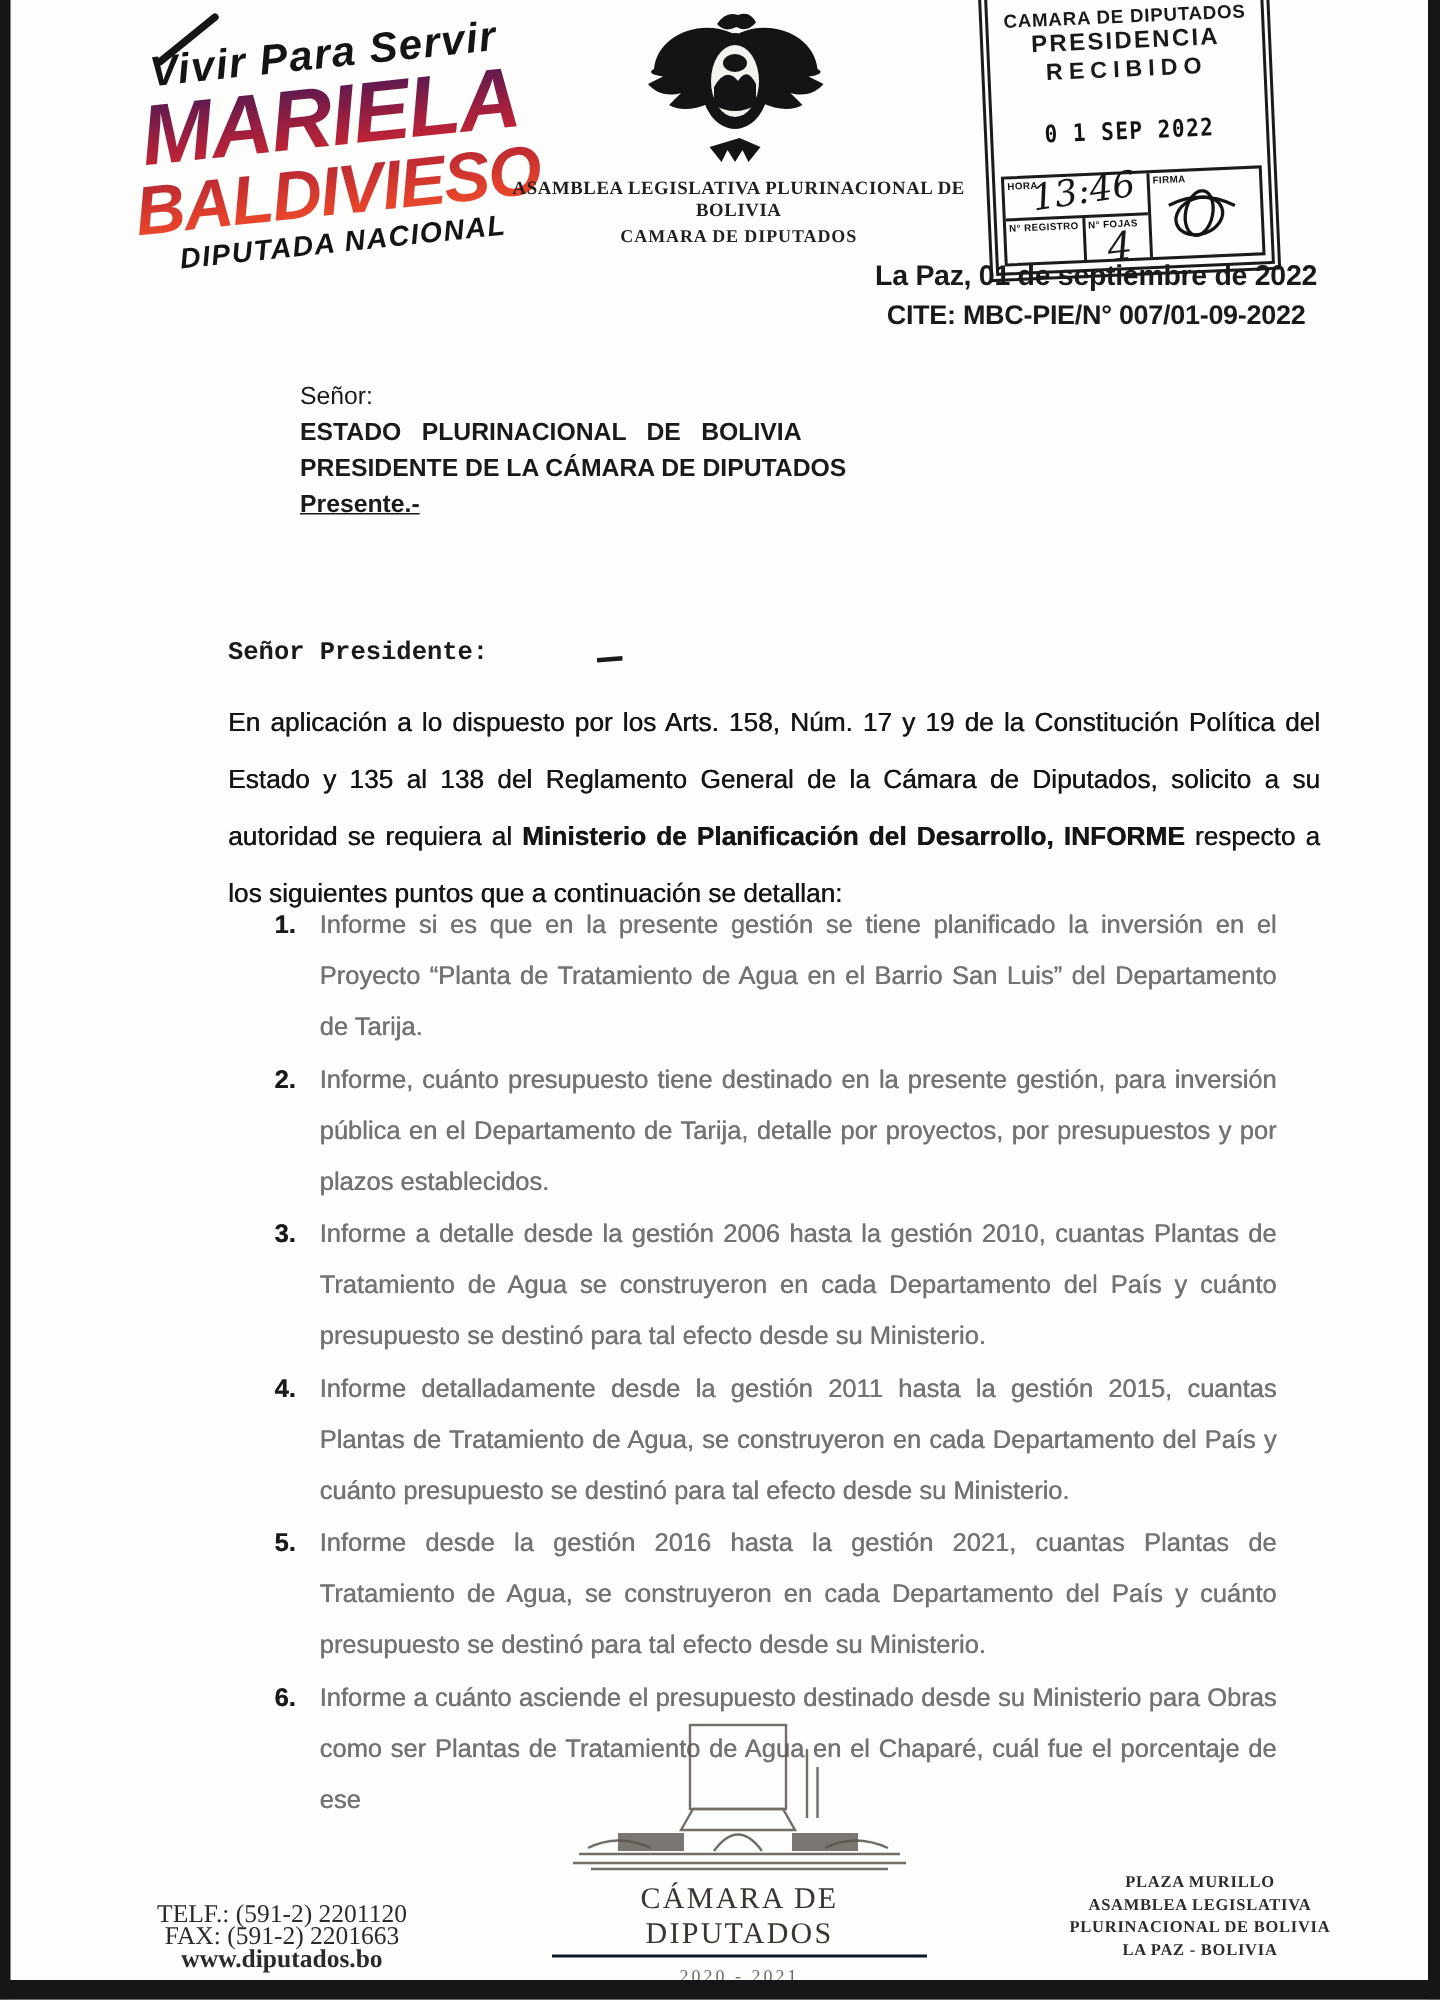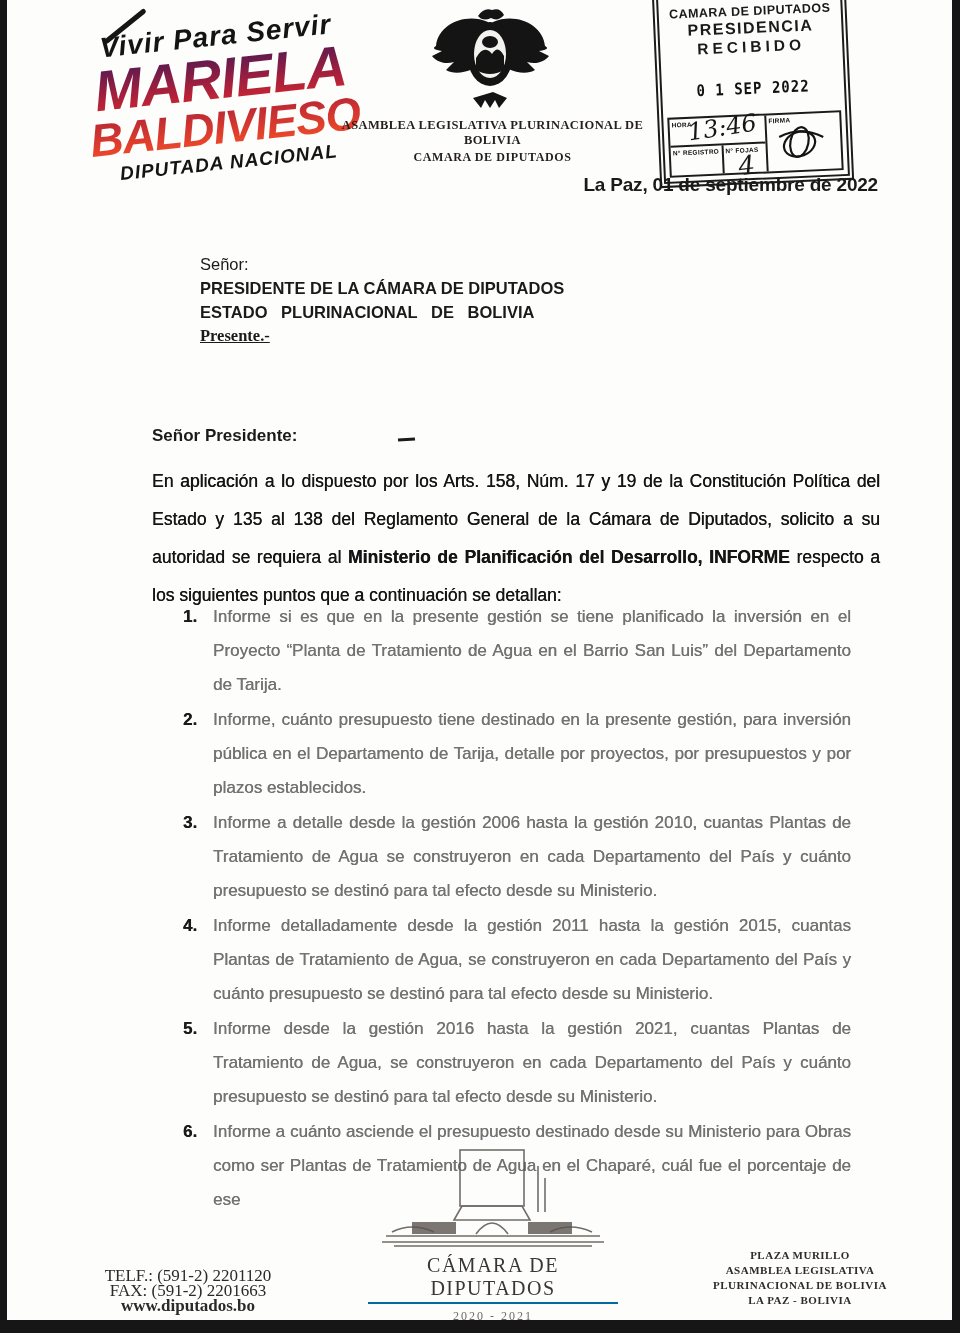--- a/index.html
+++ b/index.html
@@ -56,36 +56,36 @@
 
   
   .dateline{position:absolute;right:82px;top:174px;text-align:center;}
   .dl1{font-size:19px;font-weight:bold;letter-spacing:-.2px;}
   .dl2{font-size:18px;font-weight:bold;margin-top:4px;letter-spacing:-.2px;}
 
   
   .addressee{position:absolute;left:152px;top:252px;font-size:16.5px;line-height:24px;margin-left:48px;}
   .b{font-weight:bold;}
   .esp{word-spacing:9px;}
-  .ul{text-decoration:underline;font-family:Liberation Serif, serif;}
-
-  
-  .salutation{position:absolute;left:152px;top:426px;font-size:17px;font-weight:bold;}
+  .ul{text-decoration:underline;}
+
+  
+  .salutation{position:absolute;left:152px;top:426px;font-size:17px;font-weight:bold;font-family:Liberation Mono, monospace;}
   .pen-dash{position:absolute;left:398px;top:438px;width:17px;height:3px;background:#1b1b1b;transform:rotate(-4deg);}
   .paragraph{position:absolute;left:152px;top:444px;width:728px;font-size:17.5px;line-height:38px;
     text-align:justify;color:#151515;text-shadow:.3px 0 0 currentColor;}
   .points{position:absolute;left:183px;top:600px;width:668px;list-style:none;margin:0;padding:0;}
   .point{display:flex;margin-bottom:1px;}
   .pnum{width:30px;flex:none;font-size:17px;line-height:34px;font-weight:bold;text-shadow:.2px 0 0 currentColor;}
   .ptext{flex:1;font-size:17px;line-height:34px;text-align:justify;color:#737373;text-shadow:.3px 0 0 currentColor;}
 
   
   .bottom-logo{position:absolute;left:368px;top:1148px;width:250px;text-align:center;color:#3f3b38;}
   .bl-name{font-family:"Liberation Serif",serif;font-size:20px;letter-spacing:1.5px;color:#3a3632;
-    border-bottom:2px solid #0369a1;display:inline-block;padding:0 6px 2px 6px;margin-top:2px;}
+    border-bottom:2px solid #0f172a;display:inline-block;padding:0 6px 2px 6px;margin-top:2px;}
   .bl-years{font-family:"Liberation Serif",serif;font-size:12px;letter-spacing:2px;color:#6e6862;margin-top:5px;}
 
   
   .footer-left{position:absolute;left:88px;top:1268px;width:200px;text-align:center;
     font-family:"Liberation Serif",serif;font-size:17px;line-height:15px;color:#2a2a2a;}
   .footer-left .www{font-weight:bold;}
   .footer-right{position:absolute;left:700px;top:1248px;width:200px;text-align:center;
     font-family:"Liberation Serif",serif;font-size:11px;line-height:15px;letter-spacing:.5px;color:#2f2b28;font-weight:bold;}
 </style>
 </head>
@@ -150,26 +150,27 @@
               <path d="M4,14 q22,-10 44,2"></path>
             </g>
           </svg>
         </div>
       </div>
     </div>
   </div>
 
   <div class="dateline">
     <div class="dl1">La Paz, 01 de septiembre de 2022</div>
+    <div class="dl2">CITE: MBC-PIE/N° 007/01-09-2022</div>
   </div>
 
   <div class="addressee">
     <div>Señor:</div>
+    <div class="b esp">ESTADO PLURINACIONAL DE BOLIVIA</div>
     <div class="b">PRESIDENTE DE LA CÁMARA DE DIPUTADOS</div>
-    <div class="b esp">ESTADO PLURINACIONAL DE BOLIVIA</div>
     <div class="b ul">Presente.-</div>
   </div>
 
   <div class="salutation">Señor Presidente:</div>
   <div class="pen-dash"></div>
   <p class="paragraph"><span>En aplicación a lo dispuesto por los Arts. 158, Núm. 17 y 19 de la Constitución Política del Estado y 135 al 138 del Reglamento General de la Cámara de Diputados, solicito a su autoridad se requiera al </span><span class="b">Ministerio de Planificación del Desarrollo, INFORME</span><span> respecto a los siguientes puntos que a continuación se detallan:</span></p>
 
   <ol class="points">
     <li class="point">
       <span class="pnum">1.</span>

